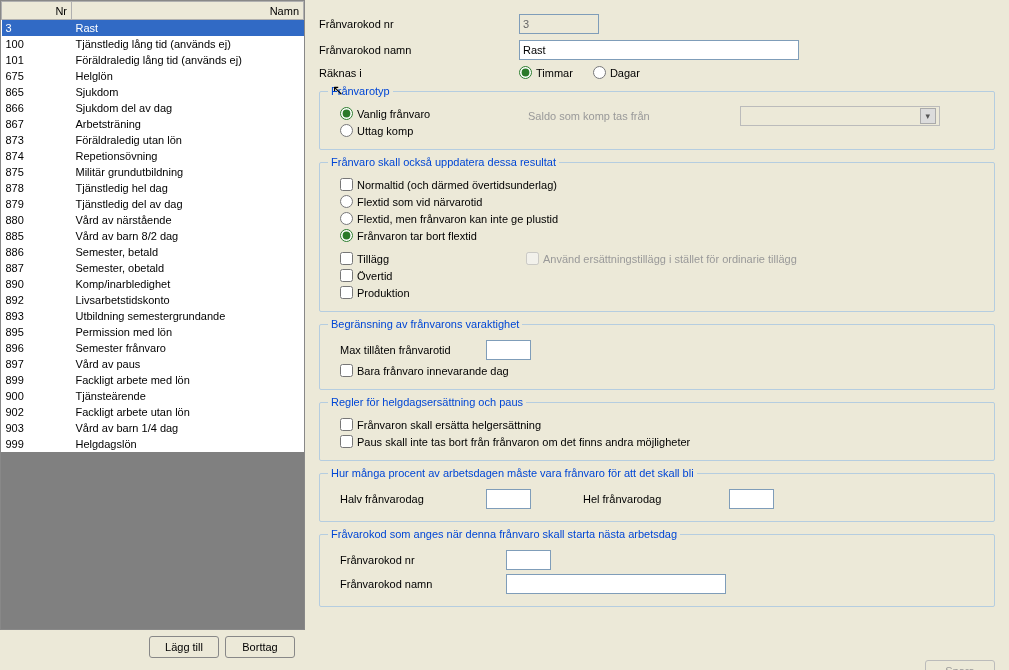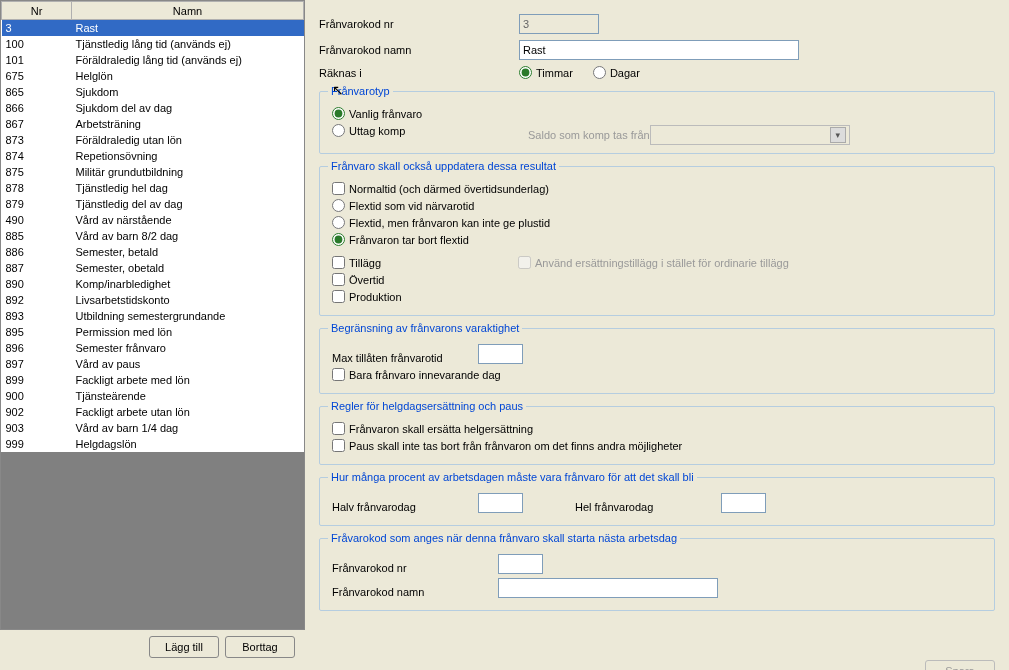--- a/index.html
+++ b/index.html
@@ -1,39 +1,39 @@
 <!DOCTYPE html>
 <html><head>
 <meta charset="utf-8">
 <style>
 * { box-sizing: border-box; font-family: Tahoma, Arial, sans-serif; font-size: 11px; }
 body { margin: 0; background: #ece9d8; width: 1009px; height: 670px; overflow: hidden; }
 .main { display: flex; height: 630px; }
 .left-panel { width: 305px; display: flex; flex-direction: column; }
 .table-wrap { flex: 1; background: #fff; border: 1px solid #888; overflow: hidden; }
 table { width: 100%; border-collapse: collapse; table-layout: fixed; }
-th { background: #ece9d8; border: 1px solid #b0b0b0; text-align: center; padding: 2px 4px; font-weight: normal; height: 18px; }
+th { background: #ece9d8; border: 1px solid #b0b0b0; text-align: right; padding: 2px 4px; font-weight: normal; height: 18px; }
 th.col-nr { width: 70px; }
 td { padding: 1px 4px; height: 16px; white-space: nowrap; overflow: hidden; }
 tr.selected td { background: #316ac5; color: #fff; }
 .filler { background: #808080; height: 100%; }
 .left-buttons { display: flex; justify-content: flex-end; gap: 6px; padding: 6px 10px; }
 button { background: #ece9d8; border: 1px solid #888; border-radius: 3px; padding: 2px 14px; min-width: 70px; height: 22px; cursor: pointer; }
 button.save { color: #999; border-color: #bbb; margin-top: 24px; }
 .right-panel { flex: 1; padding: 14px 14px 6px 14px; overflow: hidden; }
 .row { display: flex; align-items: center; margin-bottom: 6px; }
 .label { width: 200px; }
 input[type=text] { border: 1px solid #7f9db9; padding: 2px 3px; height: 20px; background: #fff; }
 input[type=text][disabled] { background: #ece9d8; color: #666; }
 .radio, .check { display: inline-flex; align-items: center; gap: 4px; margin-right: 20px; }
 input[type=radio], input[type=checkbox] { margin: 0; width: 13px; height: 13px; }
 input[type=radio] { accent-color: #2a7a2a; }
 fieldset { border: 1px solid #b5cde0; border-radius: 2px; margin: 4px 0 6px 0; padding: 6px 8px 8px 8px; position: relative; }
 legend { color: #0046d5; padding: 0 3px; }
-.group-row { display: flex; align-items: flex-end; margin: 4px 4px; gap: 6px; }
+.group-row { display: flex; align-items: center; margin: 4px 12px; gap: 6px; }
 .combo { border: 1px solid #bbb; background: #ece9d8; height: 20px; width: 200px; display: inline-flex; align-items: center; justify-content: flex-end; padding-right: 3px; }
 .combo-arrow { width: 16px; height: 16px; background: #dcdcdc; border: 1px solid #aaa; display: flex; align-items: center; justify-content: center; font-size: 9px; color: #555; }
 .disabled-text { color: #999; }
 .bottom-bar { display: flex; justify-content: flex-end; padding: 6px 14px; }
 .cursor { position: absolute; left: 332px; top: 82px; font-size: 14px; pointer-events: none; }
 </style>
 </head>
 <body>
 
 <div class="main">
@@ -89,21 +89,21 @@
             </tr>
             <tr>
               <td>878</td>
               <td>Tjänstledig hel dag</td>
             </tr>
             <tr>
               <td>879</td>
               <td>Tjänstledig del av dag</td>
             </tr>
             <tr>
-              <td>490</td>
+              <td>880</td>
               <td>Vård av närstående</td>
             </tr>
             <tr>
               <td>885</td>
               <td>Vård av barn 8/2 dag</td>
             </tr>
             <tr>
               <td>886</td>
               <td>Semester, betald</td>
             </tr>
@@ -192,21 +192,21 @@
                 <span>Vanlig frånvaro</span>
               </label>
             </div>
           <div class="group-row">
               <label class="radio">
                 <input type="radio" name="typ" style="">
                 <span>Uttag komp</span>
               </label>
             </div>
         </div>
-        <div style="display:flex;align-items:center;margin-top:22px">
+        <div style="display:flex;align-items:center;gap:90px;margin-top:3px">
           <span class="disabled-text">Saldo som komp tas från</span>
           <div class="combo">
               <span class="combo-arrow">▾</span>
             </div>
         </div>
       </div>
     </fieldset>
 
     <fieldset>
       <legend>Frånvaro skall också uppdatera dessa resultat</legend>

